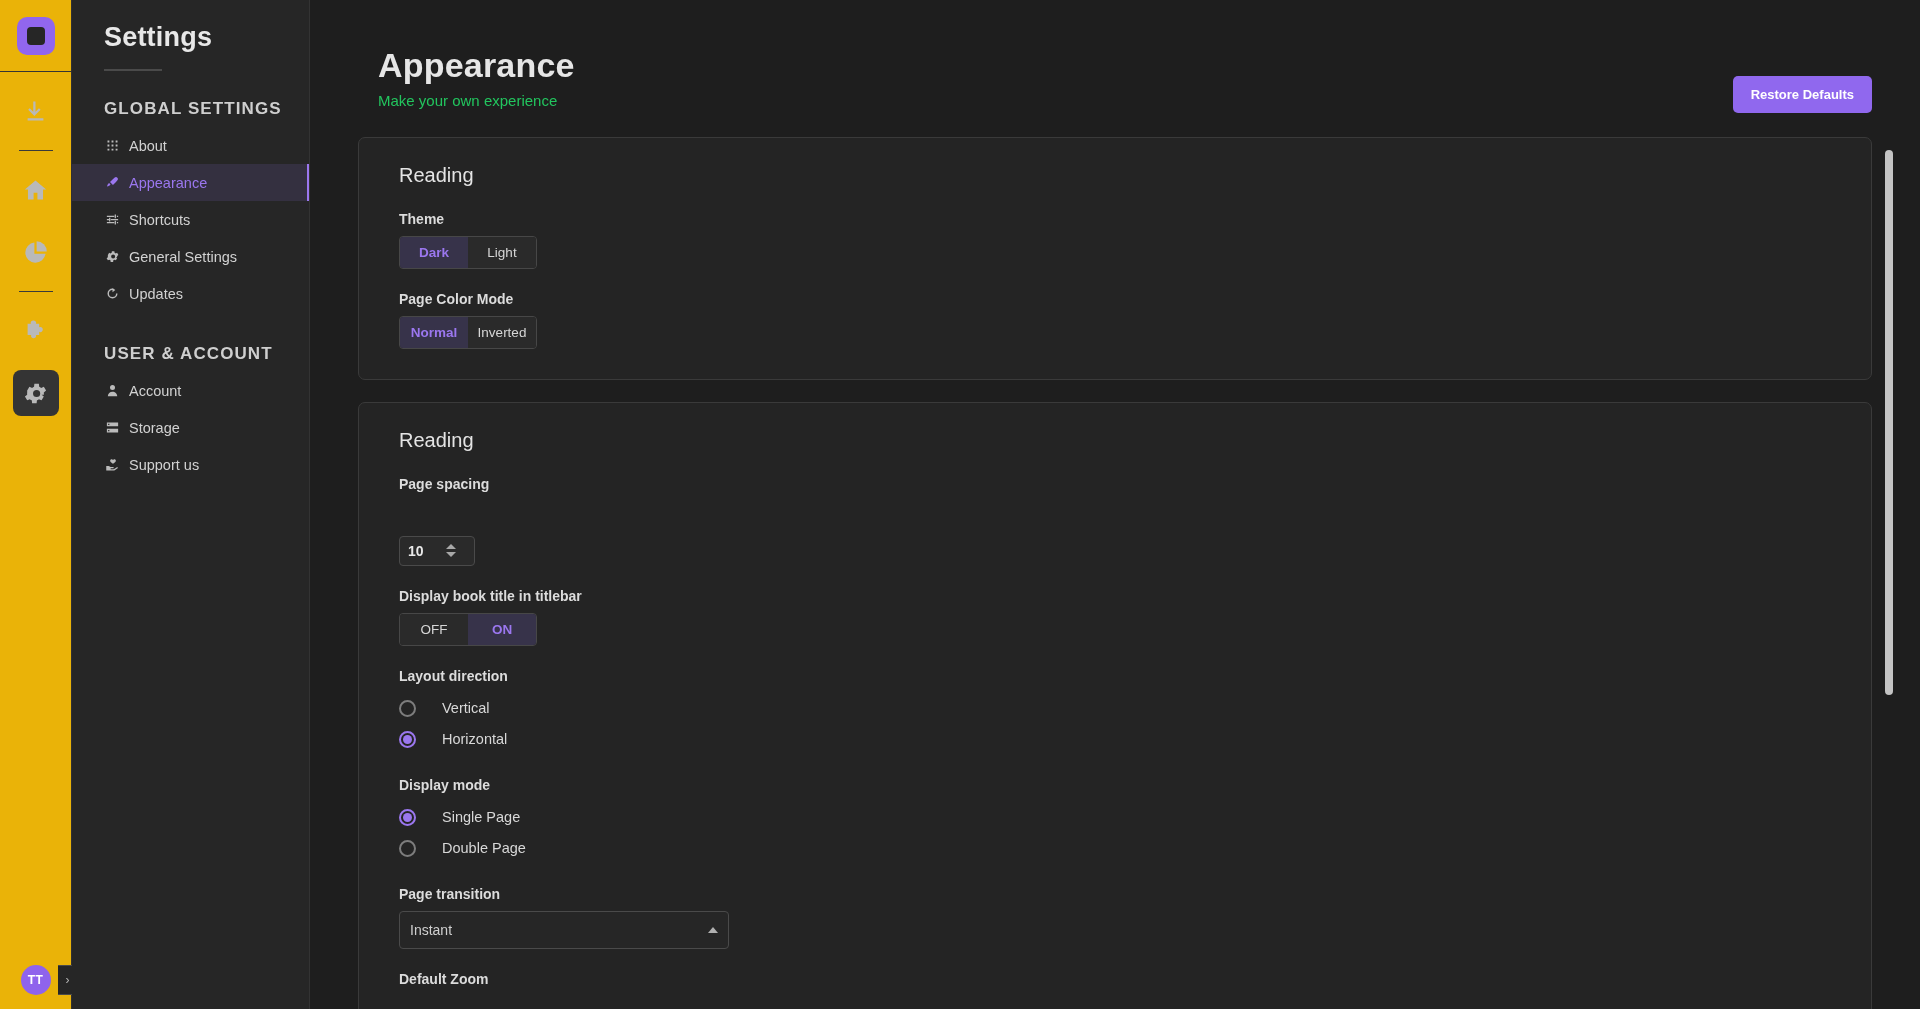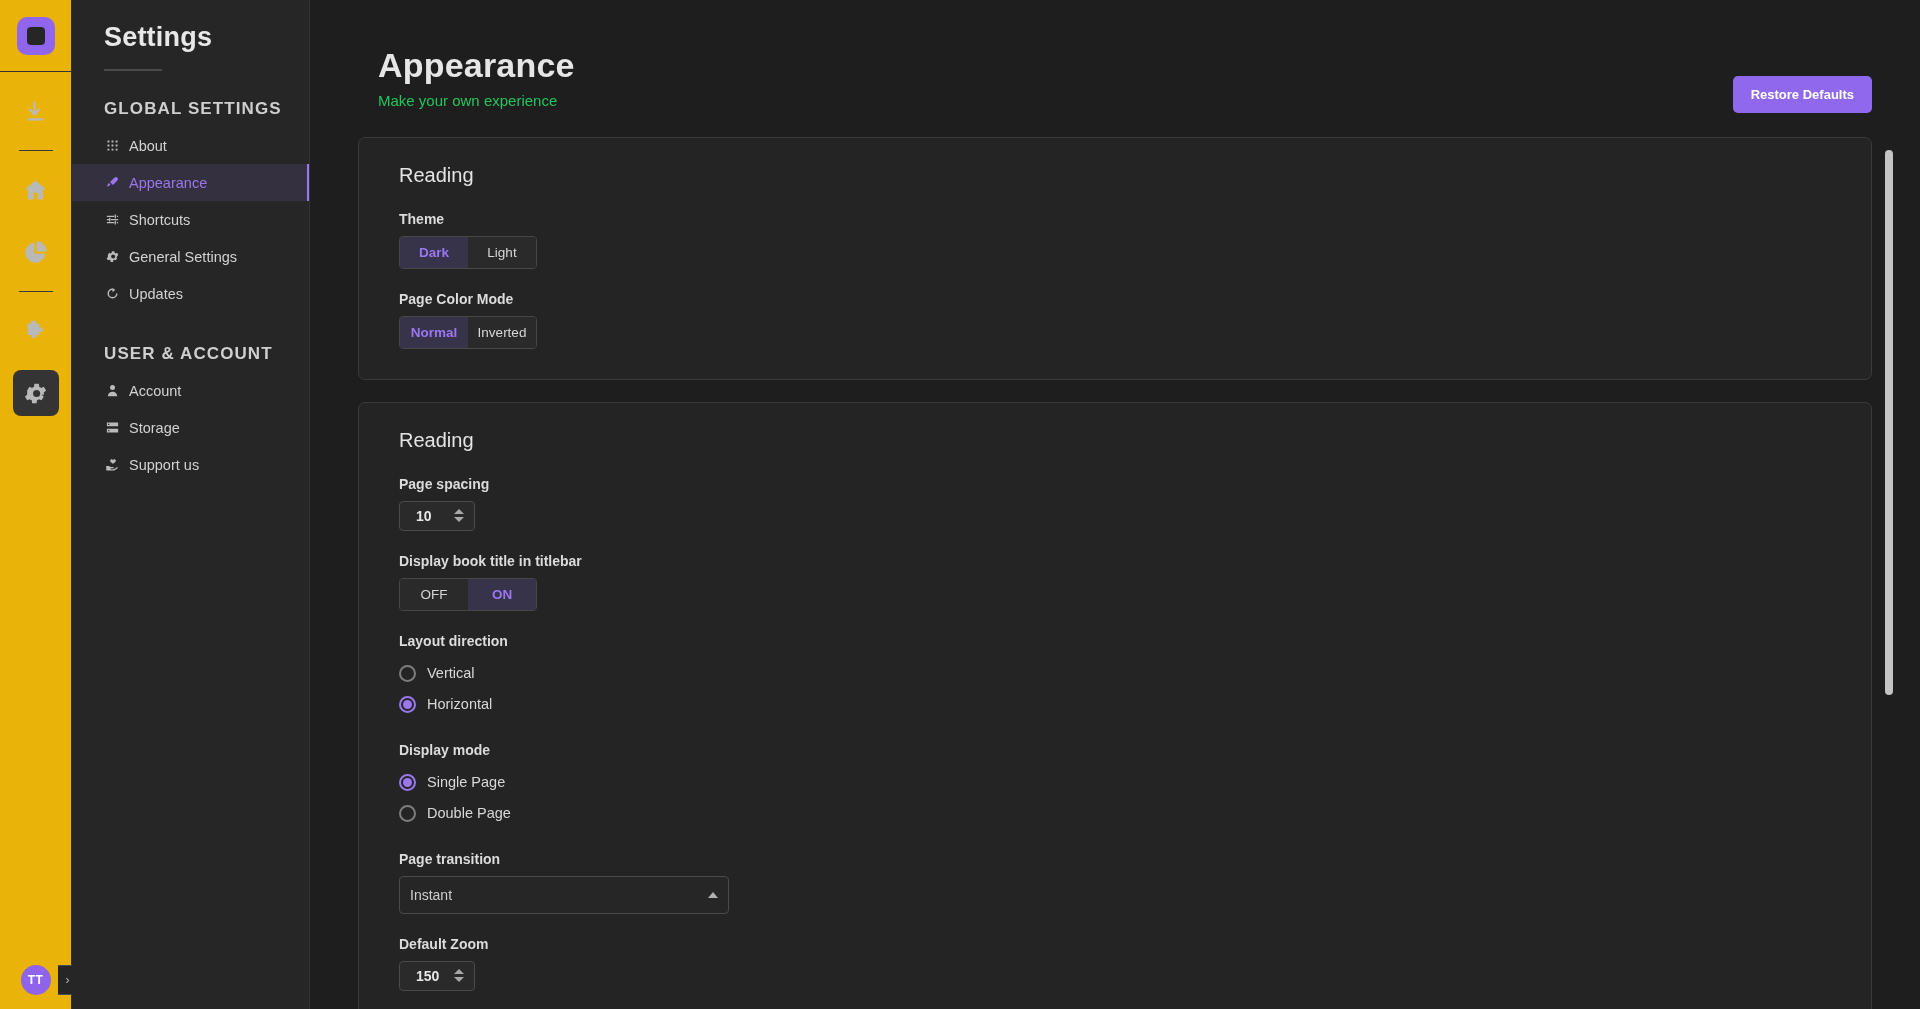--- a/index.html
+++ b/index.html
@@ -126,30 +126,30 @@
     border: none; padding: 8px 0; width: 68px;
     font-size: 13.5px; cursor: pointer;
     font-family: "Liberation Sans", sans-serif;
   }
   .seg button.on { background: #37334a; color: #9b77ef; font-weight: bold; }
 
   
   .stepper {
     display: inline-flex; align-items: center;
     border: 1px solid #4a4a4a; border-radius: 4px;
-    background: #2a2a2a; padding: 6px 9px 6px 16px; min-width: 76px;
+    background: #2a2a2a; padding: 6px 9px 6px 8px; min-width: 76px; margin-top: 35px;
   }
   .stepper .val { font-size: 14px; font-weight: bold; color: #e8e8e8; min-width: 30px; }
   .stepper .arrows { display: flex; flex-direction: column; gap: 3px; margin-left: 8px; cursor: pointer; }
   .ar-up, .ar-dn { width: 0; height: 0; border-left: 5px solid transparent; border-right: 5px solid transparent; }
   .ar-up { border-bottom: 5px solid #a8a8a8; }
   .ar-dn { border-top: 5px solid #a8a8a8; }
 
   
-  .radio-row { display: flex; align-items: center; gap: 11px; height: 31px; cursor: pointer; }
+  .radio-row { display: flex; align-items: center; gap: 26px; height: 31px; cursor: pointer; }
   .radio {
     width: 17px; height: 17px; border-radius: 50%;
     border: 2px solid #7d7d7d; background: transparent;
     display: flex; align-items: center; justify-content: center; flex: 0 0 17px;
   }
   .radio.sel { border-color: #9b77ef; }
   .radio.sel::after { content:""; width: 9px; height: 9px; border-radius: 50%; background: #9b77ef; }
   .radio-label { font-size: 14.5px; color: #d8d8d8; }
 
   

